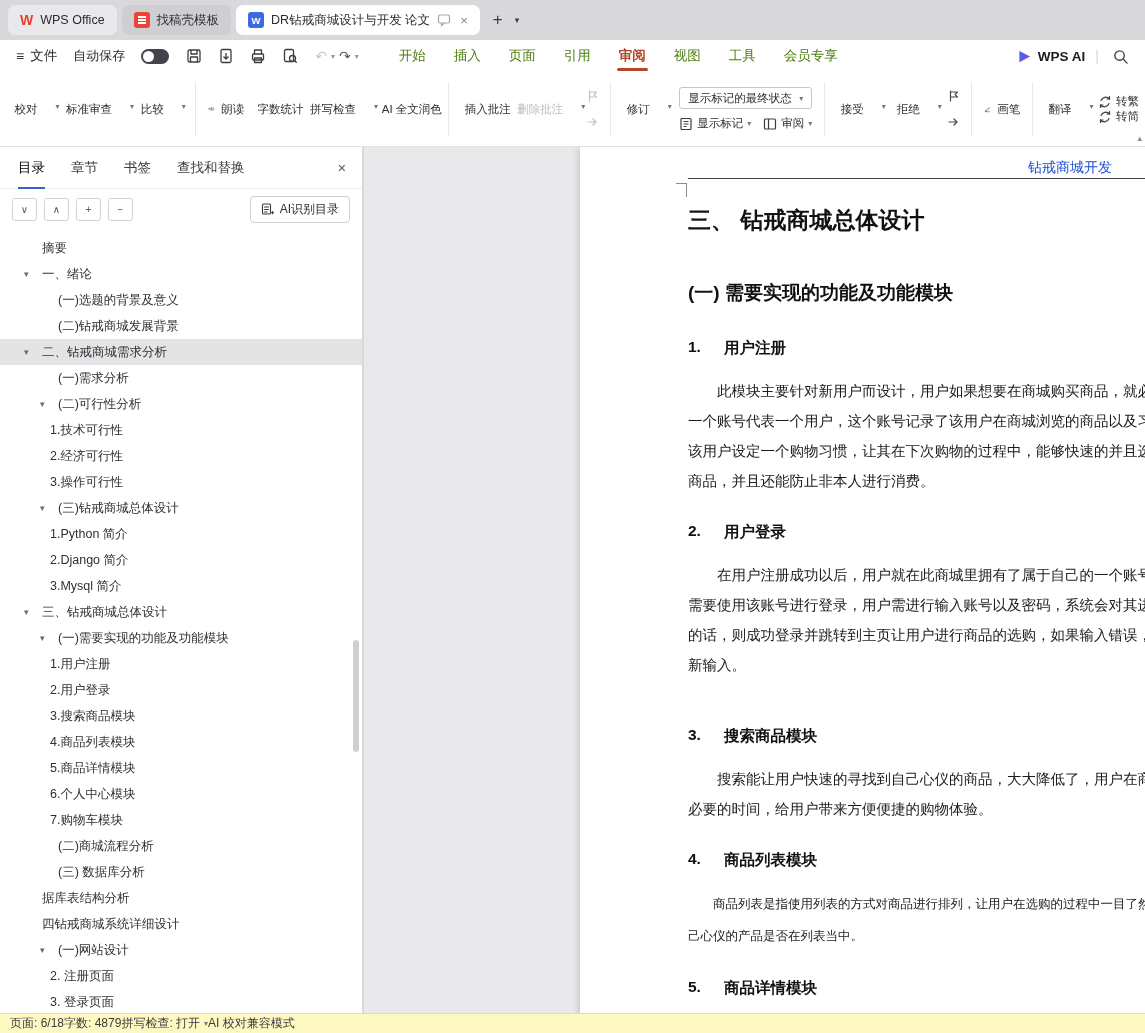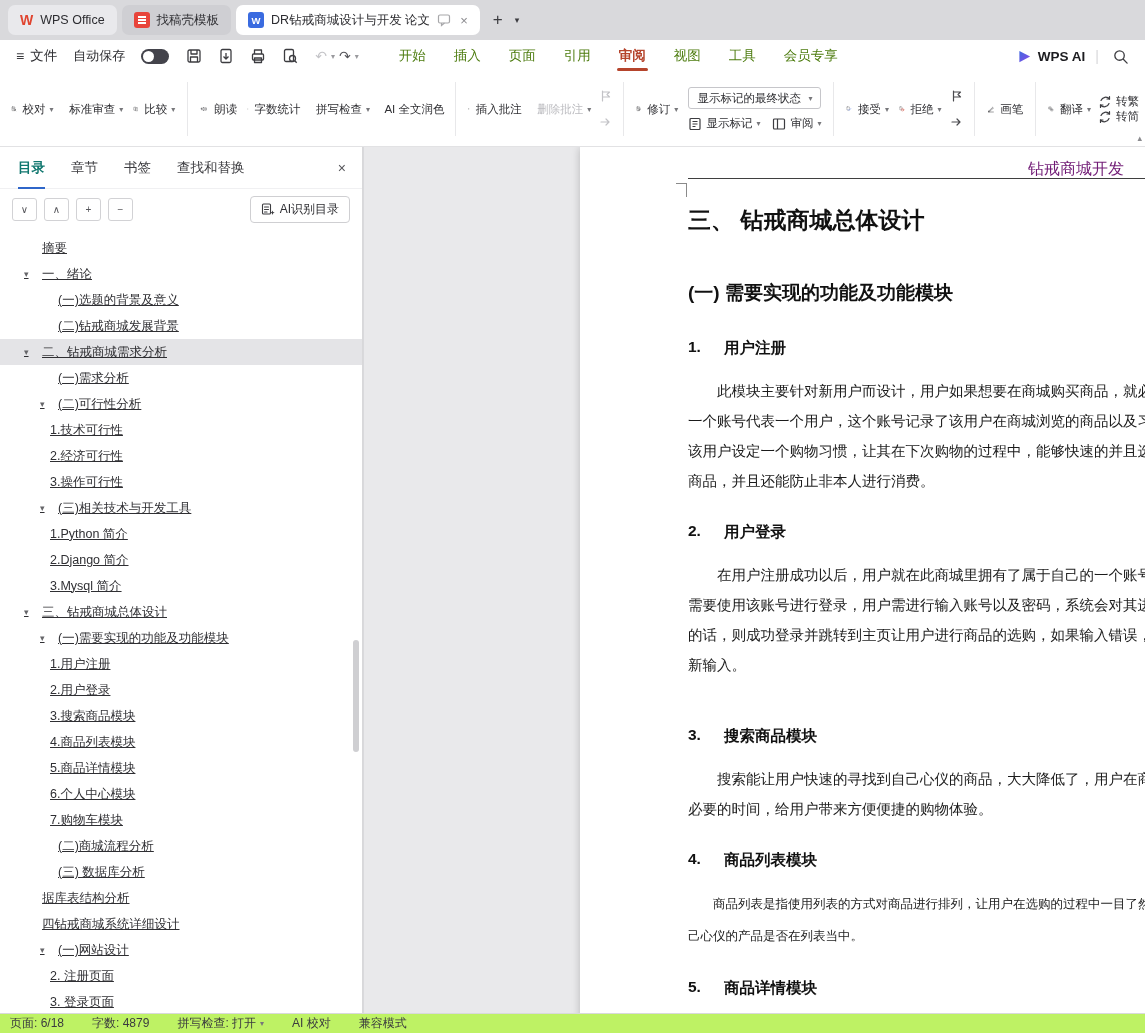--- a/index.html
+++ b/index.html
@@ -41,70 +41,70 @@
   .menu-tab { height:32px; line-height:32px; padding:0 14px; font-size:13.5px; color:#4d7c0f; position:relative; cursor:default; }
   .menu-tab.active { color:#b5442c; font-weight:bold; }
   .menu-tab.active::after { content:""; position:absolute; left:12px; right:12px; bottom:1px; height:3px; border-radius:2px; background:#b5442c; }
   .mb-right { margin-left:auto; display:flex; align-items:center; gap:10px; padding-right:4px; }
   .wpsai { display:flex; align-items:center; gap:6px; font-weight:bold; font-size:13.5px; color:#1c1c20; }
   .vsep { color:#d8d8db; font-size:14px; }
 
   
   .ribbon { position:absolute; top:72px; left:0; right:0; height:75px; background:#fff; border-bottom:1px solid #e2e2e4; display:flex; align-items:center; padding:0 6px; }
   .rb { display:flex; flex-direction:row; align-items:center; justify-content:center; min-width:46px; height:64px; gap:6px; padding:0 5px; border-radius:4px; font-size:11.5px; color:#2f2f33; cursor:default; }
-  .rb .cap { display:flex; align-items:center; gap:4px; white-space:nowrap; }
+  .rb .cap { display:flex; align-items:flex-start; gap:18px; white-space:nowrap; }
   .rb.disabled { color:#bcbcc0; }
   .rsep { width:1px; height:54px; background:#e8e8ea; margin:0 7px; flex:none; }
   .rstack { display:flex; flex-direction:column; gap:12px; margin:0 3px; align-items:center; }
   .markup-col { display:flex; flex-direction:column; gap:7px; width:178px; margin:0 5px; }
   .combo { height:22px; border:1px solid #c6c6ca; border-radius:3px; display:flex; align-items:center; justify-content:space-between; padding:0 8px; font-size:11.5px; color:#2f2f33; background:#fff; }
   .markup-row { display:flex; gap:12px; }
   .mini-btn { display:flex; align-items:center; gap:4px; font-size:11.5px; color:#2f2f33; white-space:nowrap; }
   .trans-col { display:flex; flex-direction:column; gap:0; margin-left:2px;align-items:center; }
   .caret { font-size:8px; color:#77777b; }
   .ribbon-collapse { position:absolute; right:3px; bottom:3px; font-size:9px; color:#8a8a8e; }
 
   
   .sidebar { position:absolute; top:147px; left:0; width:363px; bottom:20px; background:#fff; border-right:1px solid #d8d8da; display:flex; flex-direction:column; overflow:hidden; }
   .side-tabs { height:42px; flex:none; display:flex; align-items:center; gap:26px; padding:0 18px; font-size:13.5px; color:#3c3c40; position:relative; border-bottom:1px solid #f0f0f2; }
   .side-tab { position:relative; height:42px; line-height:42px; cursor:default; }
-  .side-tab.active { color:#0f766e;font-weight:bold; }
+  .side-tab.active { color:#000000; }
   .side-tab.active::after { content:""; position:absolute; left:0; right:0; bottom:0; height:2px; background:#2f66c9; }
   .side-close { position:absolute; right:16px; top:0; height:42px; line-height:42px; font-size:14px; color:#55555a; }
   .side-toolbar { height:40px; flex:none; display:flex; align-items:center; padding:0 12px; gap:7px; }
   .tool-btn { width:25px; height:23px; border:1px solid #d2d2d5; border-radius:3px; display:flex; align-items:center; justify-content:center; font-size:10px; color:#55555a; background:#fff; }
   .ai-btn { margin-left:auto; height:27px; border:1px solid #cfcfd2; border-radius:4px; display:flex; align-items:center; gap:5px; padding:0 10px; font-size:12px; color:#2f2f33; background:#fff; }
   .outline { flex:1; overflow:hidden; padding-top:6px; position:relative; }
-  .outline-item { height:26px; display:flex; align-items:center; font-size:12.5px; color:#2f2f33; white-space:nowrap; cursor:default;text-decoration:underline; }
+  .outline-item { height:26px; display:flex; align-items:center; font-size:12.5px; color:#2f2f33; white-space:nowrap; cursor:default; }
   .outline-item.lv0 { padding-left:24px; }
   .outline-item.lv1 { padding-left:40px; }
   .outline-item.lv2 { padding-left:32px; }
   .outline-item.selected { background:#e4e4e7; }
   .tri { width:18px; flex:none; font-size:9px; color:#66666a; }
   .tri.hidden { visibility:hidden; }
   .side-scroll { position:absolute; right:3px; top:493px; width:6px; height:112px; border-radius:3px; background:#cfcfd2; }
 
   
   .docarea { position:absolute; top:147px; left:364px; right:0; bottom:20px; background:#e9e9eb; overflow:hidden; }
   .page { position:absolute; left:216px; top:0; width:760px; height:1000px; background:#fff; box-shadow:0 1px 8px rgba(0,0,0,.22); }
-  .page-header { position:absolute; top:12px; left:448px; font-size:16px; color:#701a75; }
+  .page-header { position:absolute; top:12px; left:448px; font-size:14px; color:#1d4ed8; }
   .header-line { position:absolute; top:31px; left:108px; width:652px; border-top:1px solid #3f3f3f; }
   .corner-mark { position:absolute; top:36px; left:96px; width:11px; height:14px; border-top:1px solid #8a8a8a; border-right:1px solid #8a8a8a; }
   .content { position:absolute; top:44px; left:108px; width:640px; font-family:"Liberation Serif","DejaVu Serif",serif; color:#1b1b1b; }
   .doc-h1 { font-family:"Liberation Sans","DejaVu Sans",sans-serif; font-weight:bold; font-size:23px; color:#111; margin:14px 0 44px; white-space:nowrap; }
   .doc-h2 { font-family:"Liberation Sans","DejaVu Sans",sans-serif; font-weight:bold; font-size:19px; color:#111; margin:0 0 32px; white-space:nowrap; }
   .sec-title { font-family:"Liberation Sans","DejaVu Sans",sans-serif; font-weight:bold; font-size:15.5px; color:#111; margin:26px 0 17px; display:flex; white-space:nowrap; }
   .sec-num { width:36px; flex:none; }
   .doc-section:nth-child(3) .sec-title { margin-top:46px; }
   .sec-body .line { height:30px; line-height:30px; font-size:14.5px; white-space:nowrap; overflow:hidden; }
   .sec-body .line.indent { text-indent:2em; }
   .doc-section.small .sec-body .line { font-size:12.5px; height:32px; line-height:32px; }
 
   
-  .statusbar { position:absolute; left:0; right:0; bottom:0; height:20px; background:#bef264; border-top:1px solid #d9d9db; display:flex; align-items:center; gap:28px; padding:0 10px; font-size:12px; color:#3b3b3f; }
+  .statusbar { position:absolute; left:0; right:0; bottom:0; height:20px; background:#fef9c3; border-top:1px solid #d9d9db; display:flex; align-items:center; padding:0 10px; font-size:12px; color:#3b3b3f; }
   .sb-item { display:flex; align-items:center; gap:4px; white-space:nowrap; }
 </style>
 </head>
 <body>
 
 <div id="app">
 
   <div class="tabbar">
     <div class="wtab home">
       <span class="wlogo">W</span>
@@ -478,21 +478,21 @@
         <div class="outline-item lv2">
         <span class="tri hidden">▾</span>
         <span class="olabel">2.经济可行性</span>
       </div>
         <div class="outline-item lv2">
         <span class="tri hidden">▾</span>
         <span class="olabel">3.操作可行性</span>
       </div>
         <div class="outline-item lv1">
         <span class="tri">▾</span>
-        <span class="olabel">(三)相关技术与开发工具</span>
+        <span class="olabel">(三)钻戒商城总体设计</span>
       </div>
         <div class="outline-item lv2">
         <span class="tri hidden">▾</span>
         <span class="olabel">1.Python 简介</span>
       </div>
         <div class="outline-item lv2">
         <span class="tri hidden">▾</span>
         <span class="olabel">2.Django 简介</span>
       </div>
         <div class="outline-item lv2">

